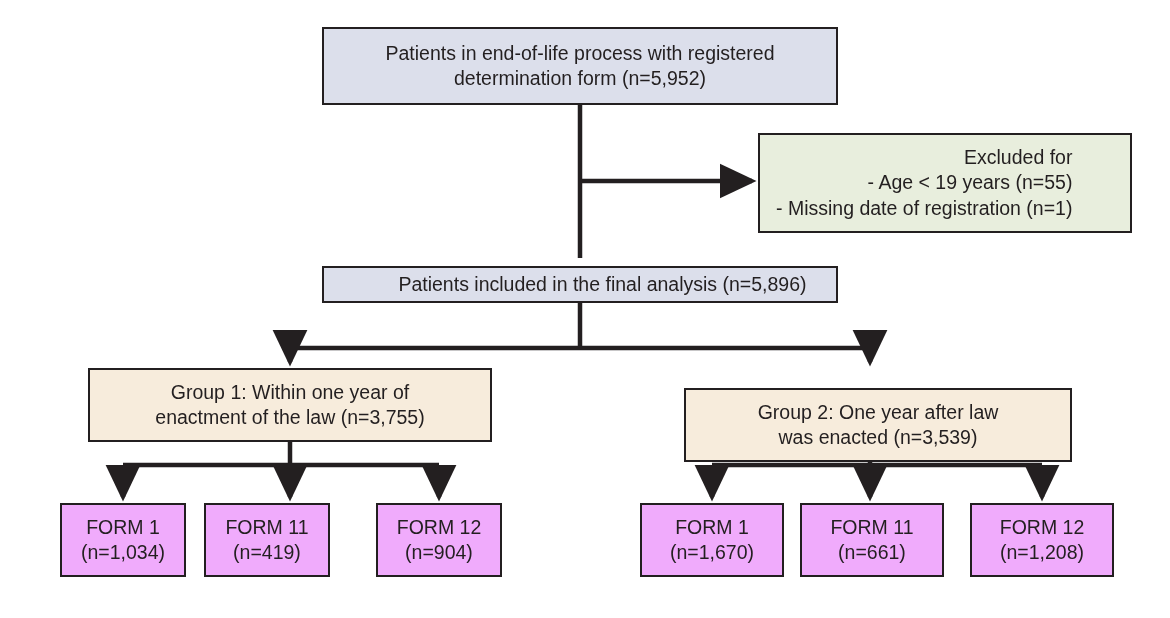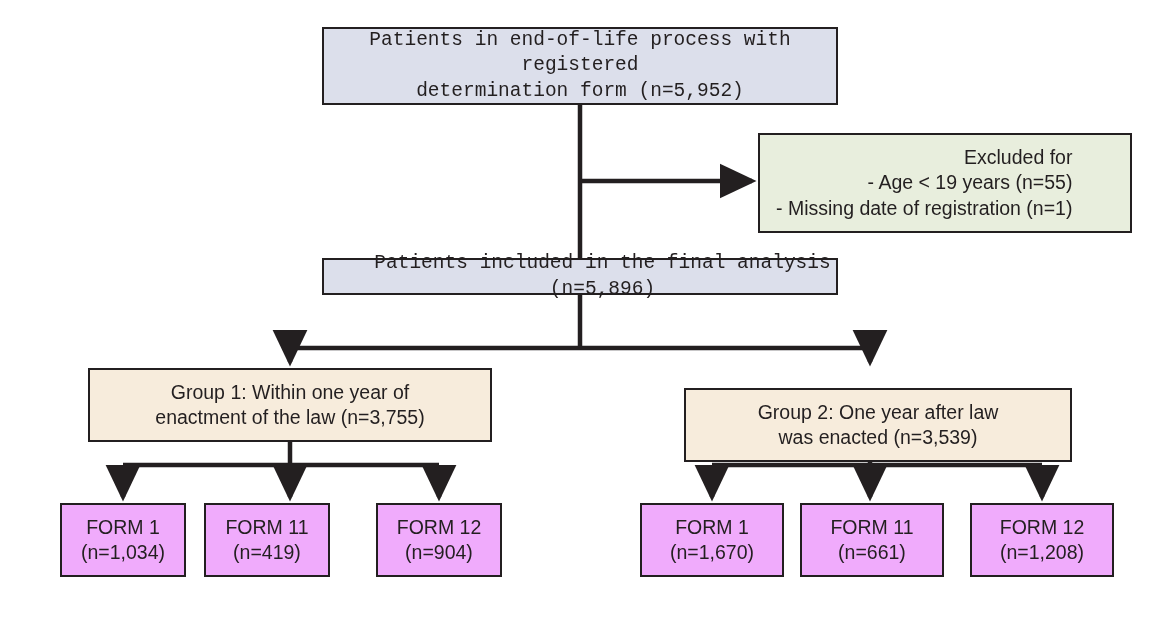--- a/index.html
+++ b/index.html
@@ -24,32 +24,32 @@
     box-sizing: border-box;
     border: 2px solid #231f20;
     display: flex;
     align-items: center;
     justify-content: center;
     text-align: center;
     color: #231f20;
     line-height: 1.30;
     white-space: pre-line;
   }
-  .box-blue   { background: #dcdfeb; font-family: Liberation Mono, monospace; }
+  .box-blue   { background: #dcdfeb; }
   .box-green  { background: #e8eedd; }
   .box-cream  { background: #f7ecdc; }
   .box-pink   { background: #f0abfc; }
 
   .box-left  { justify-content: flex-start; text-align: right; }
 
   
   #node-top        { left: 322px; top: 27px;  width: 516px; height: 78px;  font-size: 19.5px; }
   #node-excluded   { left: 758px; top: 133px; width: 374px; height: 100px; font-size: 19.5px;
                      padding-left: 16px; }
-  #node-final      { left: 322px; top: 258px; width: 516px; height: 37px;  font-size: 19.5px; padding-left: 45px; }
+  #node-final      { left: 322px; top: 266px; width: 516px; height: 37px;  font-size: 19.5px; padding-left: 45px; }
   #node-group1     { left: 88px;  top: 368px; width: 404px; height: 74px;  font-size: 19.5px; }
   #node-group2     { left: 684px; top: 388px; width: 388px; height: 74px;  font-size: 19.5px; }
 
   #node-l-form1    { left: 60px;  top: 503px; width: 126px; height: 74px;  font-size: 19.5px; }
   #node-l-form11   { left: 204px; top: 503px; width: 126px; height: 74px;  font-size: 19.5px; }
   #node-l-form12   { left: 376px; top: 503px; width: 126px; height: 74px;  font-size: 19.5px; }
 
   #node-r-form1    { left: 640px; top: 503px; width: 144px; height: 74px;  font-size: 19.5px; }
   #node-r-form11   { left: 800px; top: 503px; width: 144px; height: 74px;  font-size: 19.5px; }
   #node-r-form12   { left: 970px; top: 503px; width: 144px; height: 74px;  font-size: 19.5px; }

